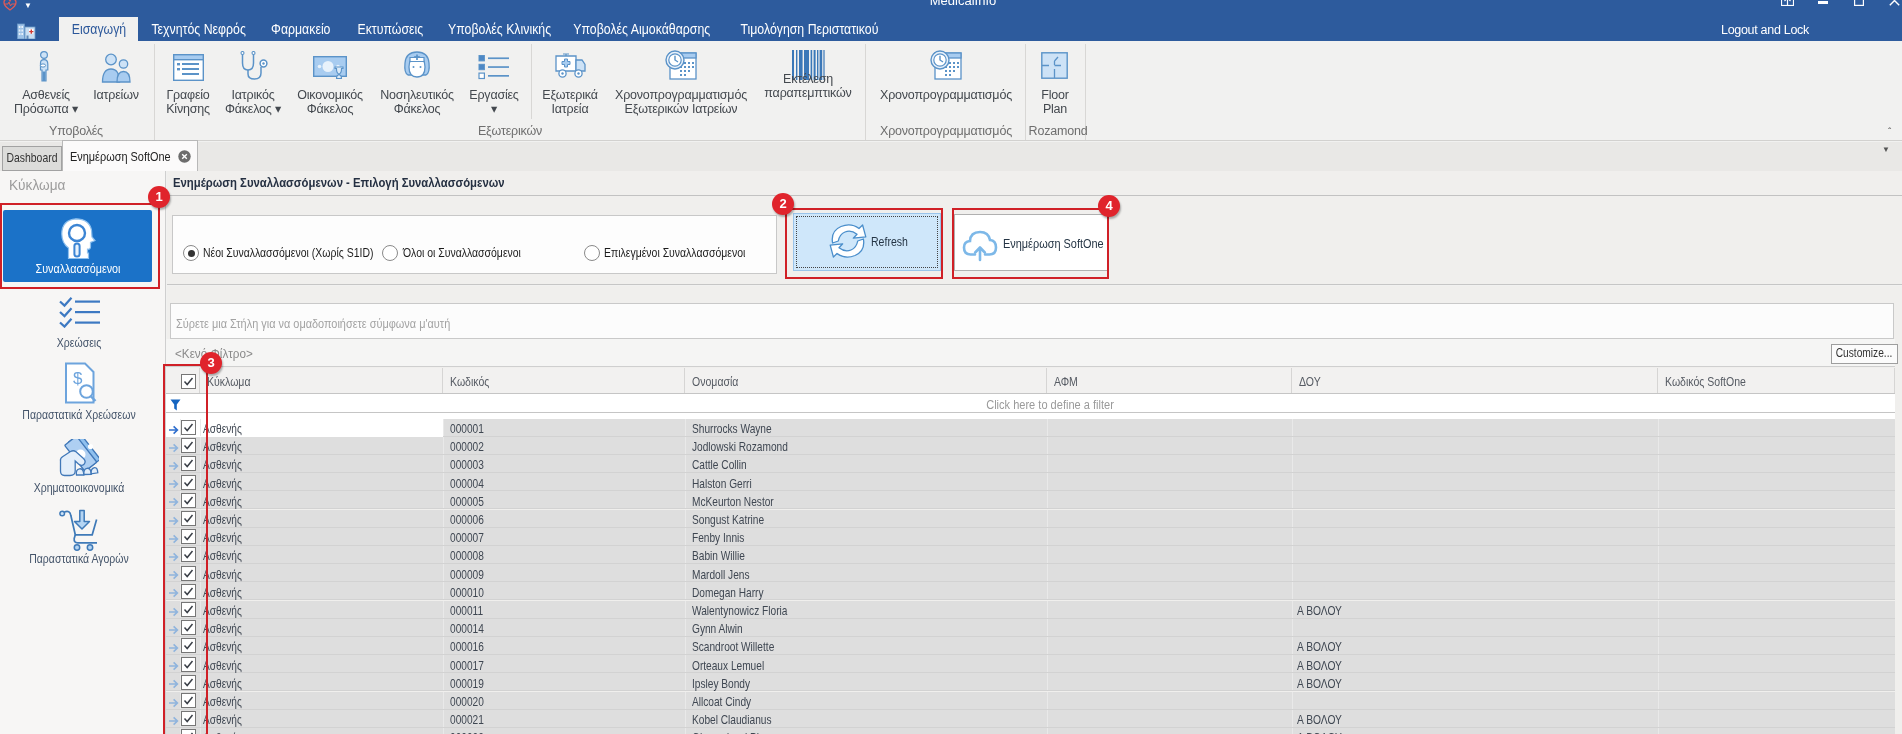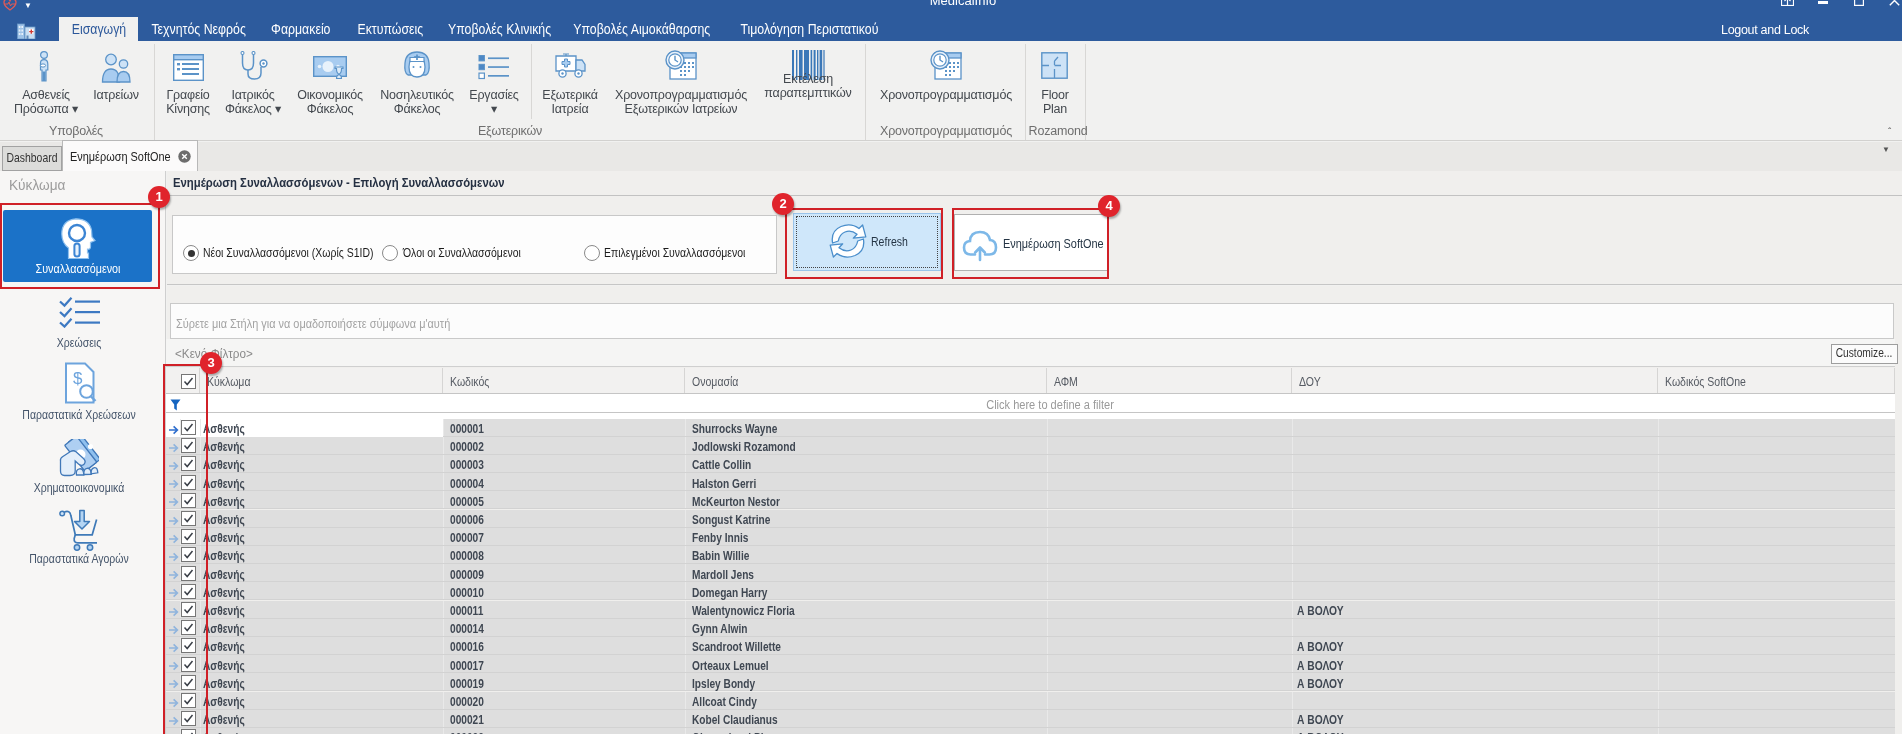--- a/index.html
+++ b/index.html
@@ -309,21 +309,21 @@
       <svg width="13" height="13" viewBox="0 0 13 13" style="position:absolute;left:0;top:0;">
         <path d="M2.5 6.5 L5.2 9.5 L10.5 3" fill="none" stroke="#3a3f47" stroke-width="1.5"></path>
       </svg>
     </div>
 <div class="a" style="left:166px;top:394px;width:1729px;height:19px;background:#fff;border-bottom:1px solid #c5c5c5;"></div>
 <svg class="a" width="11" height="12" viewBox="0 0 11 12" style="left:170px;top:399px;">
       <path d="M0.5 0.5 L10.5 0.5 L6.8 5.5 L6.8 11.5 L4.2 9.5 L4.2 5.5 Z" fill="#1565c0"></path>
     </svg>
 <div class="a" style="left:1050px;top:398px;font-size:12px;color:#9a9a9a;font-weight:normal;white-space:nowrap;transform:translateX(-50%) scaleX(0.92);">Click here to define a filter</div>
 <div class="a" style="left:166px;top:413px;width:1729px;height:6px;background:#fff;"></div>
-<div class="a" style="left:166px;top:418.5px;width:1729px;height:315.5px;overflow:hidden;font-weight:bold;">
+<div class="a" style="left:166px;top:418.5px;width:1729px;height:315.5px;overflow:hidden;">
 <div class="row" style="top:0.0px;">
 <div class="a" style="left:0;top:0;width:277px;height:18px;background:#fff;"></div>
 <div class="vline" style="left:34px;"></div>
 <div class="vline" style="left:277px;"></div>
 <div class="vline" style="left:519px;"></div>
 <div class="vline" style="left:881px;"></div>
 <div class="vline" style="left:1126px;"></div>
 <div class="vline" style="left:1492px;"></div>
 
 <div class="vline" style="left:14px;"></div>

